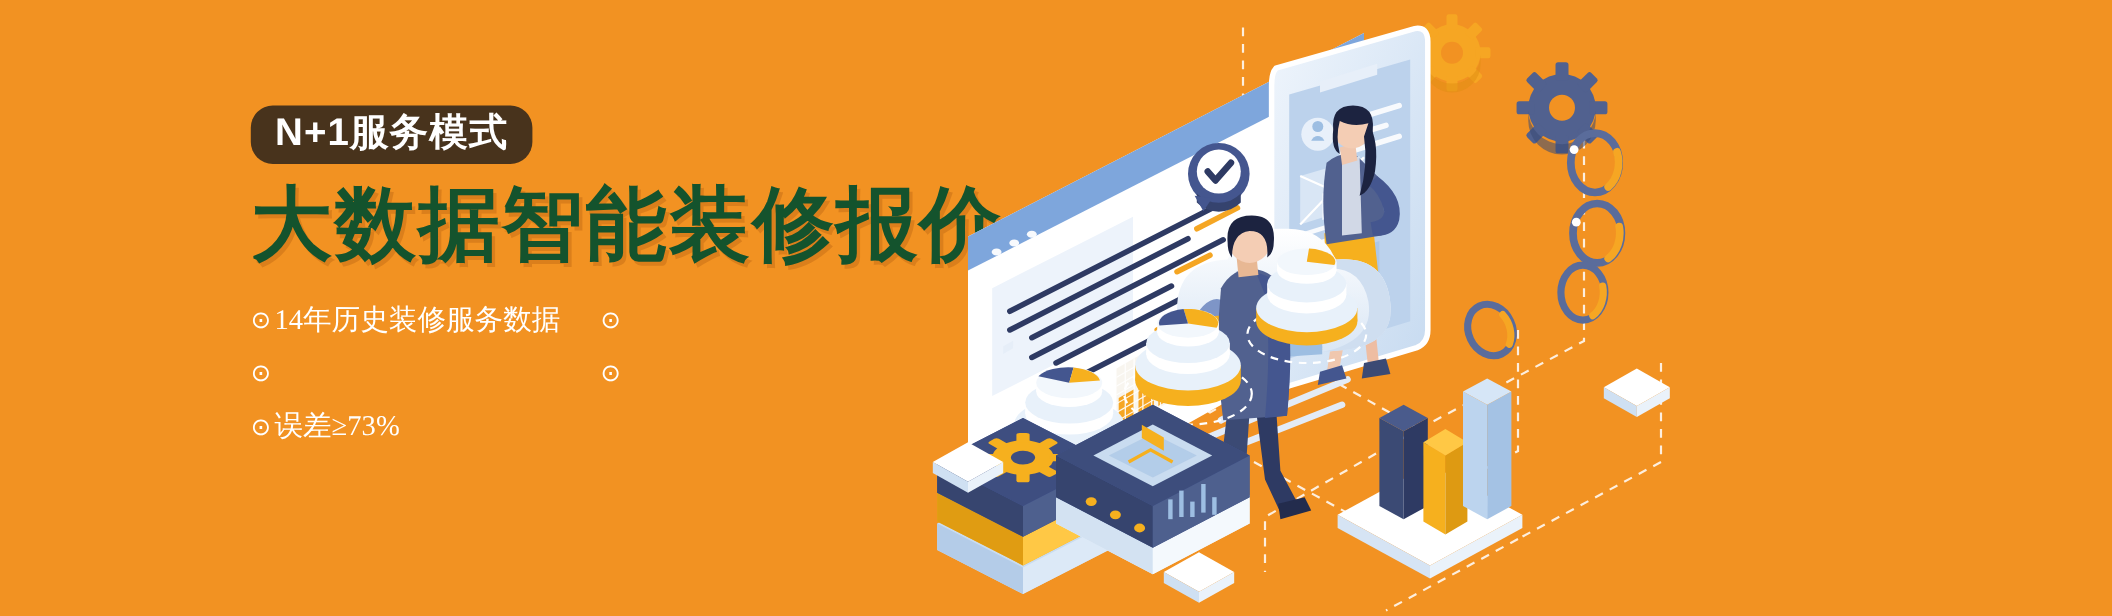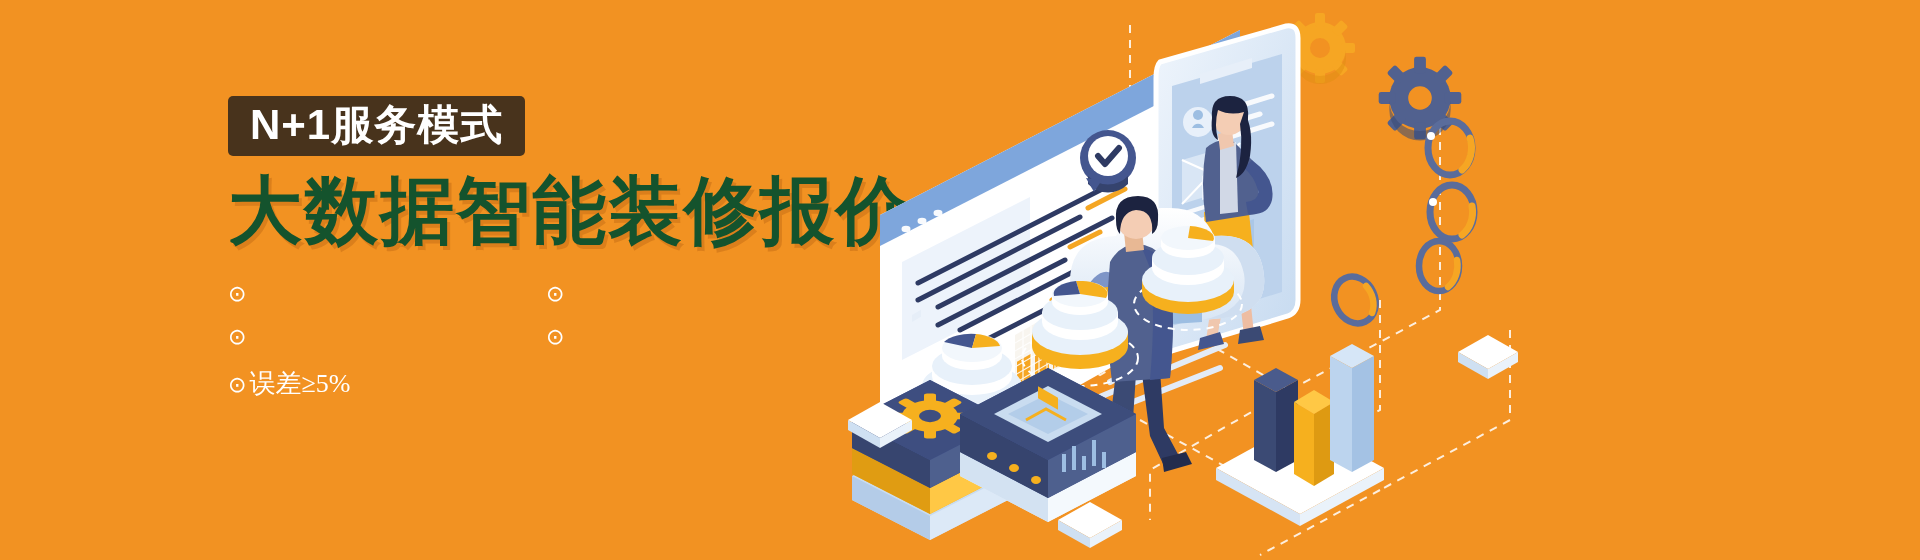--- a/index.html
+++ b/index.html
@@ -16,25 +16,25 @@
   }
 
   
   #copy{
     position:absolute;left:228px;top:96px;width:700px;
   }
   #badge{
     display:inline-block;
     background:#48331C;
     color:#FFFFFF;
-    font-size:42px;
+    font-size:35px;
     font-weight:bold;
     letter-spacing:1px;
     padding:7px 22px 9px 22px;
-    border-radius:5px;
+    border-radius:20px;
     line-height:1.05;
     white-space:nowrap;
   }
   #headline{
     margin-top:18px;
     color:#14532d;
     font-size:74px;
     font-weight:bold;
     letter-spacing:2px;
     line-height:1.0;
@@ -78,37 +78,38 @@
   <div id="copy">
 
     <div id="badge">N+1服务模式</div>
 
     <div id="headline">大数据智能装修报价</div>
 
     <div id="bullets">
 
       <div class="bullet">
         <span class="bdot">⊙</span>
+        <span>14年历史装修服务数据</span>
       </div>
 
       <div class="bullet">
         <span class="bdot">⊙</span>
       </div>
 
       <div class="bullet">
         <span class="bdot">⊙</span>
       </div>
 
       <div class="bullet">
         <span class="bdot">⊙</span>
       </div>
 
       <div class="bullet">
         <span class="bdot">⊙</span>
-        <span>误差≥5%</span>
+        <span>误差≥73%</span>
       </div>
 
     </div>
   </div>
 
   <div id="art">
   <svg viewBox="0 0 1100 560" xmlns="http://www.w3.org/2000/svg">
     <defs>
       <linearGradient id="cloudG" x1="0" y1="0" x2="0" y2="1">
         <stop offset="0" stop-color="#FFFFFF"></stop>

